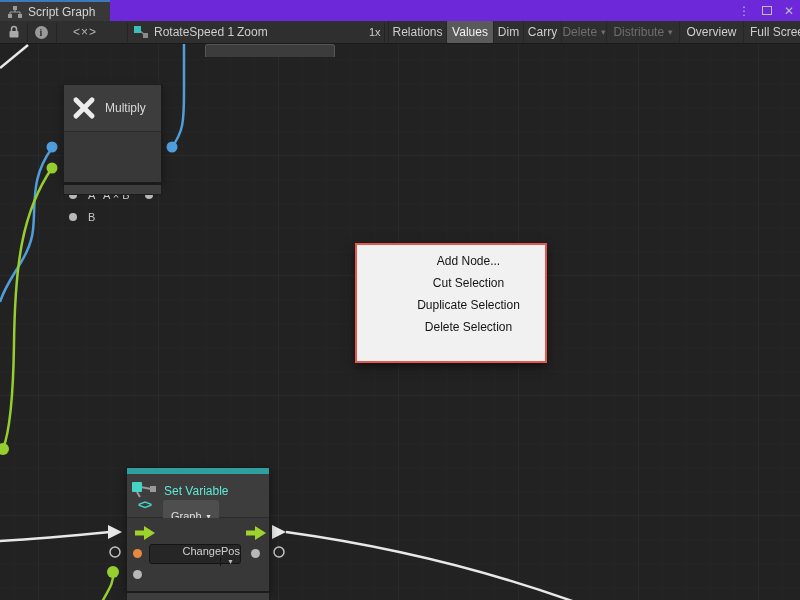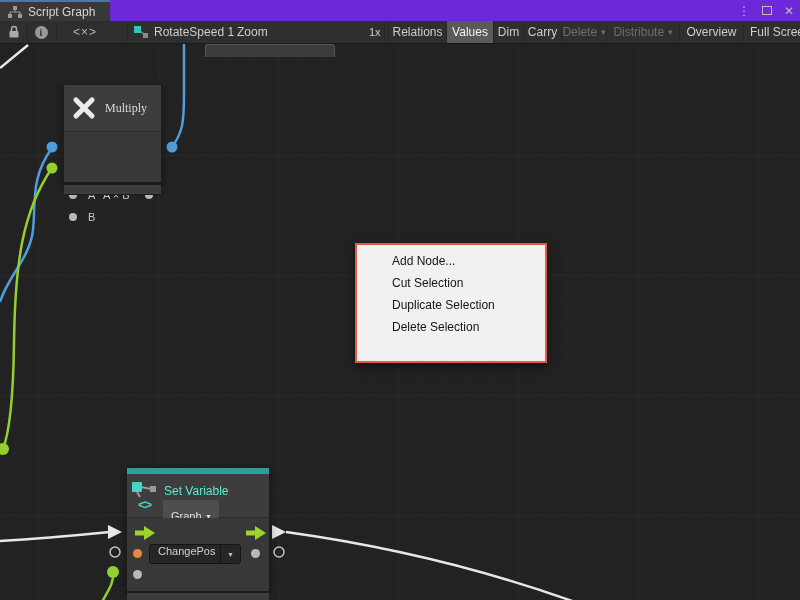--- a/index.html
+++ b/index.html
@@ -50,51 +50,51 @@
   .clipped-node{position:absolute;left:205px;top:0;width:130px;height:13px;background:#3c3c3c;
     border:1px solid #565656;border-bottom:none;border-radius:3px 3px 0 0;}
 
   
   .node{position:absolute;border:1px solid #1c1c1c;box-shadow:0 3px 8px rgba(0,0,0,.4);}
   .node-header{background:#3d3d3d;border-bottom:1px solid #2a2a2a;position:relative;}
   .node-body{background:#383838;position:relative;}
   .node-footer{position:absolute;background:#3d3d3d;border:1px solid #1c1c1c;}
 
   .multiply{left:63px;top:40px;width:99px;}
-  .multiply .node-header{height:47px;display:flex;align-items:center;gap:8px;padding-left:7px;font-family:Liberation Serif, serif;}
+  .multiply .node-header{height:47px;display:flex;align-items:center;gap:8px;padding-left:7px;}
   .multiply .node-header .title{color:#dadada;font-size:12px;}
   .multiply .node-body{height:50px;}
   .mult-footer{left:63px;top:140px;width:99px;height:11px;}
 
   .port-dot{position:absolute;width:8px;height:8px;border-radius:50%;background:#b8b8b8;}
   .port-label{position:absolute;color:#c8c8c8;font-size:11px;line-height:12px;}
 
   .setvar{left:126px;top:423px;width:144px;}
   .setvar-strip{height:6px;background:#2f9e9e;}
   .setvar .node-header{height:44px;padding:5px 6px 5px 6px;}
   .setvar .title{position:absolute;left:37px;top:10px;color:#5eead4;font-size:12px;}
   .scope-pill{position:absolute;left:36px;top:26px;height:32px;background:#4e4e4e;border-radius:3px;
     color:#e0e0e0;font-size:11px;display:flex;align-items:center;gap:5px;padding:0 8px;cursor:pointer;}
   .scope-pill .arr{font-size:8px;}
   .setvar .node-body{height:73px;}
   .setvar-footer{left:126px;top:548px;width:144px;height:8px;border-bottom:none;}
   .setvar-icon{position:absolute;left:4px;top:6px;width:28px;height:34px;}
   .setvar-icon .angle{position:absolute;left:7px;top:17px;color:#46d4c8;font-weight:bold;font-size:13px;letter-spacing:-1px;}
 
   .vardrop{position:absolute;left:22px;top:26px;width:92px;height:20px;background:#262626;
-    border:1px solid #141414;border-radius:3px;color:#d0d0d0;font-size:11px;display:flex;align-items:flex-start;cursor:pointer;}
+    border:1px solid #141414;border-radius:3px;color:#d0d0d0;font-size:11px;display:flex;align-items:flex-end;cursor:pointer;flex-direction:column;}
   .vardrop .val{flex:1;padding-left:8px;}
   .vardrop .dd{width:20px;height:100%;border-left:1px solid #141414;display:flex;align-items:center;justify-content:center;font-size:8px;color:#c0c0c0;}
 
   .flow-arrow{position:absolute;width:21px;height:14px;}
 
   
   .ctxmenu{position:absolute;left:355px;top:199px;width:192px;height:120px;background:#f1f1f1;
     border:2px solid #e4574e;box-shadow:0 4px 10px rgba(0,0,0,.5);}
-  .ctxmenu ul{list-style:none;margin:0;padding:5px 0 0 0;}
+  .ctxmenu ul{list-style:none;margin:0;padding:5px 0 0 0;text-align:center;}
   .ctxmenu li{height:22px;line-height:22px;padding-left:35px;color:#141414;font-size:12px;cursor:pointer;}
 </style>
 </head>
 <body>
 
 <div class="tabbar">
   <div class="tab">
     <svg width="14" height="12" viewBox="0 0 14 12">
       <rect x="5" y="0" width="4" height="4" fill="#9a9a9a"></rect>
       <path d="M7,4 V6 M2,6 H12 M2,6 V8 M12,6 V8" stroke="#9a9a9a" stroke-width="1.2" fill="none"></path>

